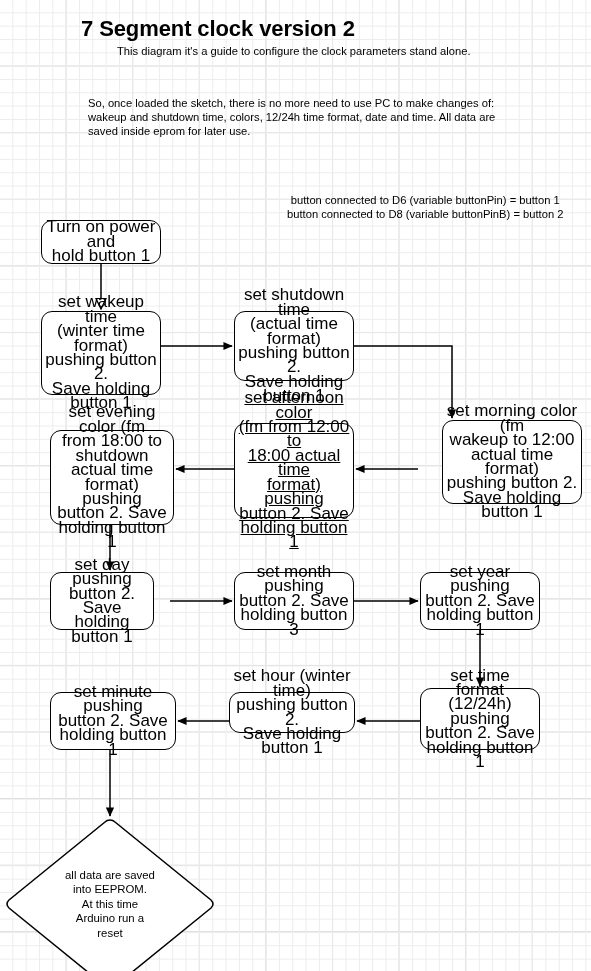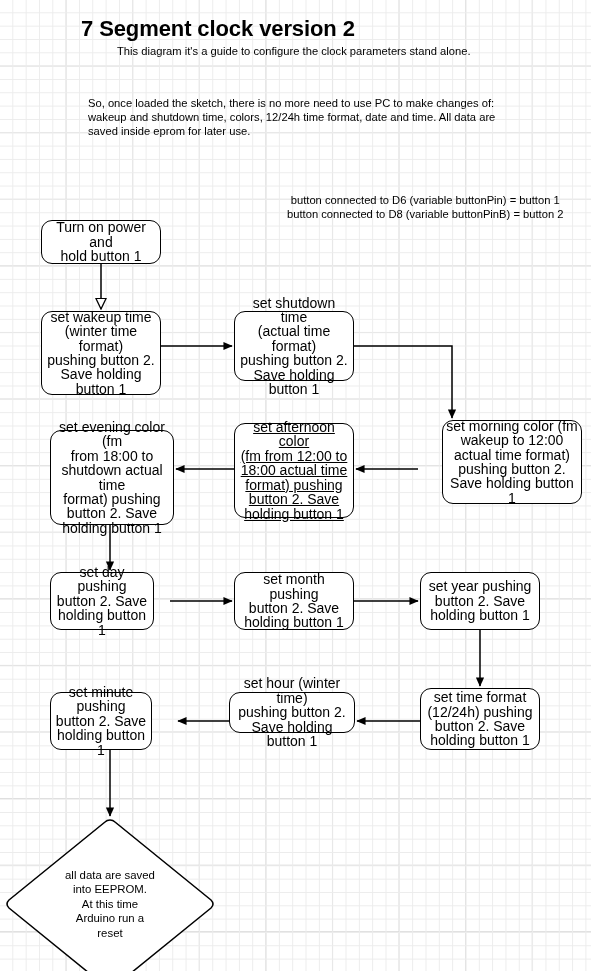--- a/index.html
+++ b/index.html
@@ -72,21 +72,21 @@
   .node {
     position: absolute;
     box-sizing: border-box;
     border: 1.6px solid #000000;
     border-radius: 11px;
     background: #ffffff;
     display: flex;
     align-items: center;
     justify-content: center;
     text-align: center;
-    font-size: 14px;
+    font-size: 17px;
     line-height: 14.4px;
     padding: 10px 3px;
     white-space: pre-line;
   }
   #diamond-text {
     position: absolute;
     left: 3px;
     top: 818px;
     width: 214px;
     height: 172px;
@@ -185,32 +185,32 @@
 from 18:00 to
 shutdown actual time
 format) pushing
 button 2. Save
 holding button 1</div>
     <div class="node" style="left: 50px; top: 572px; width: 104px; height: 58px;">set day pushing
 button 2. Save
 holding button 1</div>
     <div class="node" style="left: 234px; top: 572px; width: 120px; height: 58px;">set month pushing
 button 2. Save
-holding button 1</div>
+holding button 3</div>
     <div class="node" style="left: 420px; top: 572px; width: 120px; height: 58px;">set year pushing
 button 2. Save
 holding button 1</div>
     <div class="node" style="left: 420px; top: 688px; width: 120px; height: 62px;">set time format
 (12/24h) pushing
 button 2. Save
 holding button 1</div>
     <div class="node" style="left: 229px; top: 692px; width: 126px; height: 41px;">set hour (winter time)
 pushing button 2.
 Save holding button 1</div>
-    <div class="node" style="left: 50px; top: 692px; width: 102px; height: 58px;">set minute pushing
+    <div class="node" style="left: 50px; top: 692px; width: 126px; height: 58px;">set minute pushing
 button 2. Save
 holding button 1</div>
   </div>
 
 <div id="diamond-text">all data are saved
 into EEPROM.
 At this time
 Arduino run a
 reset</div>
 

